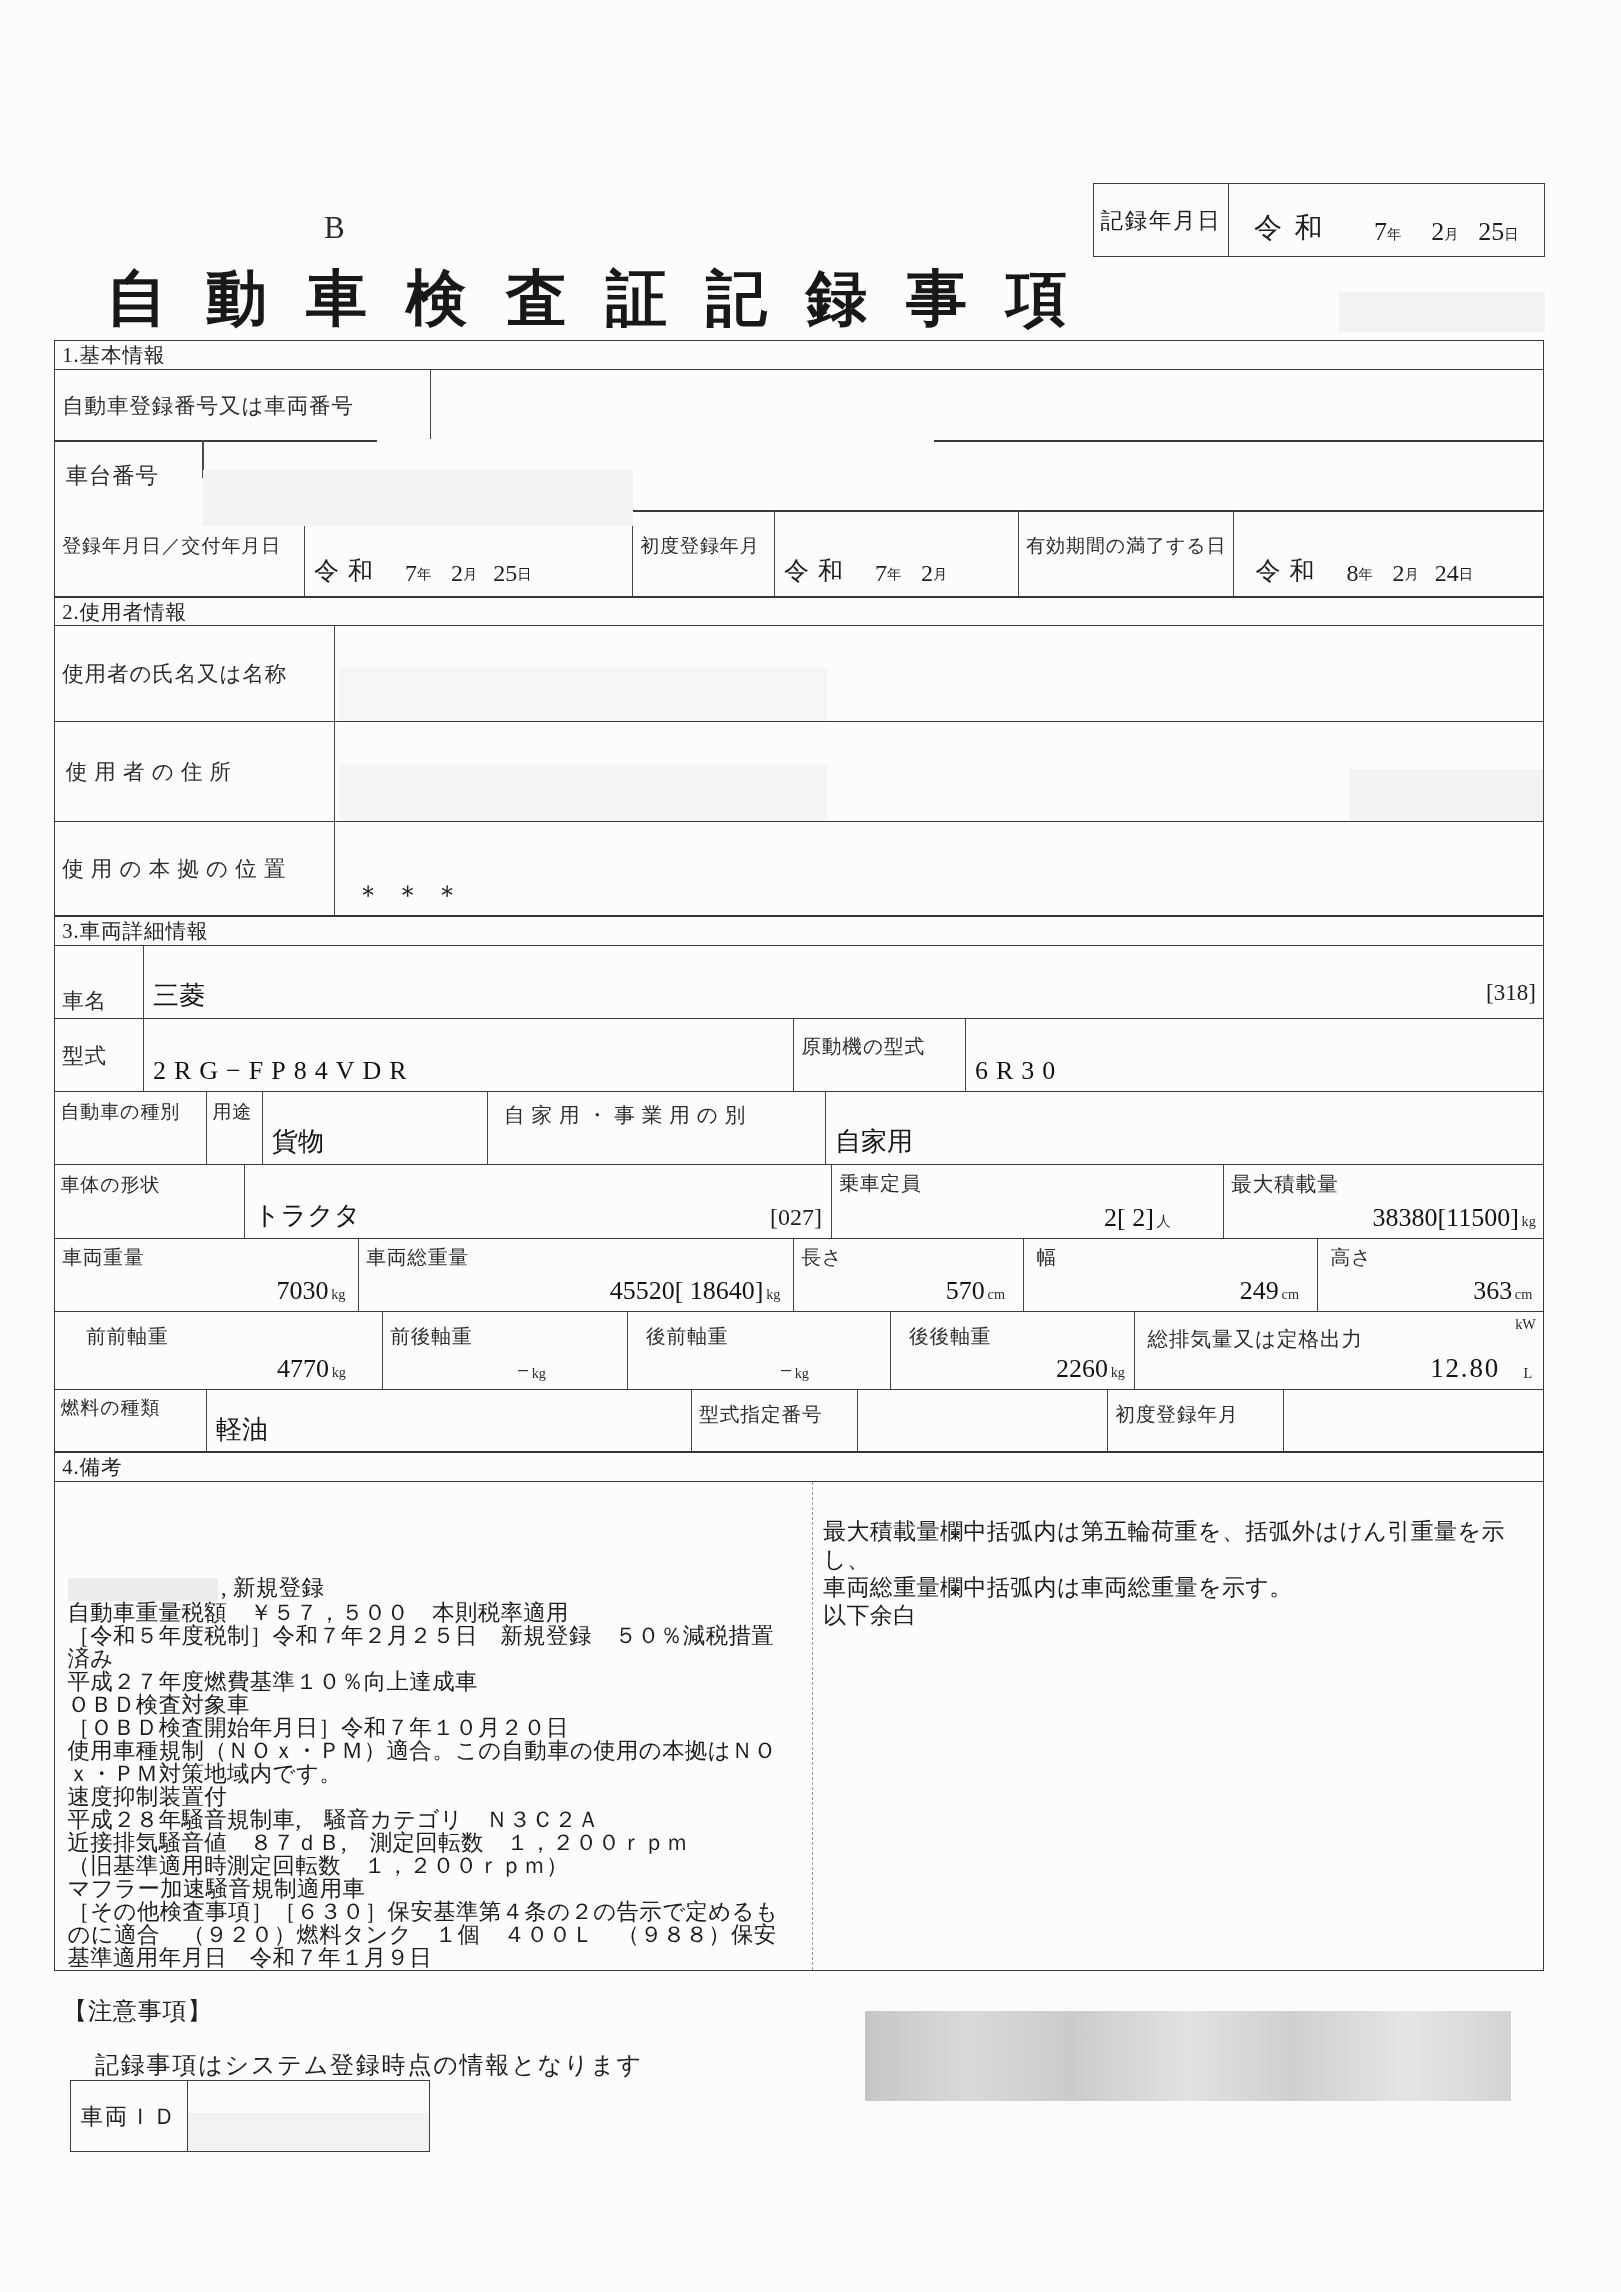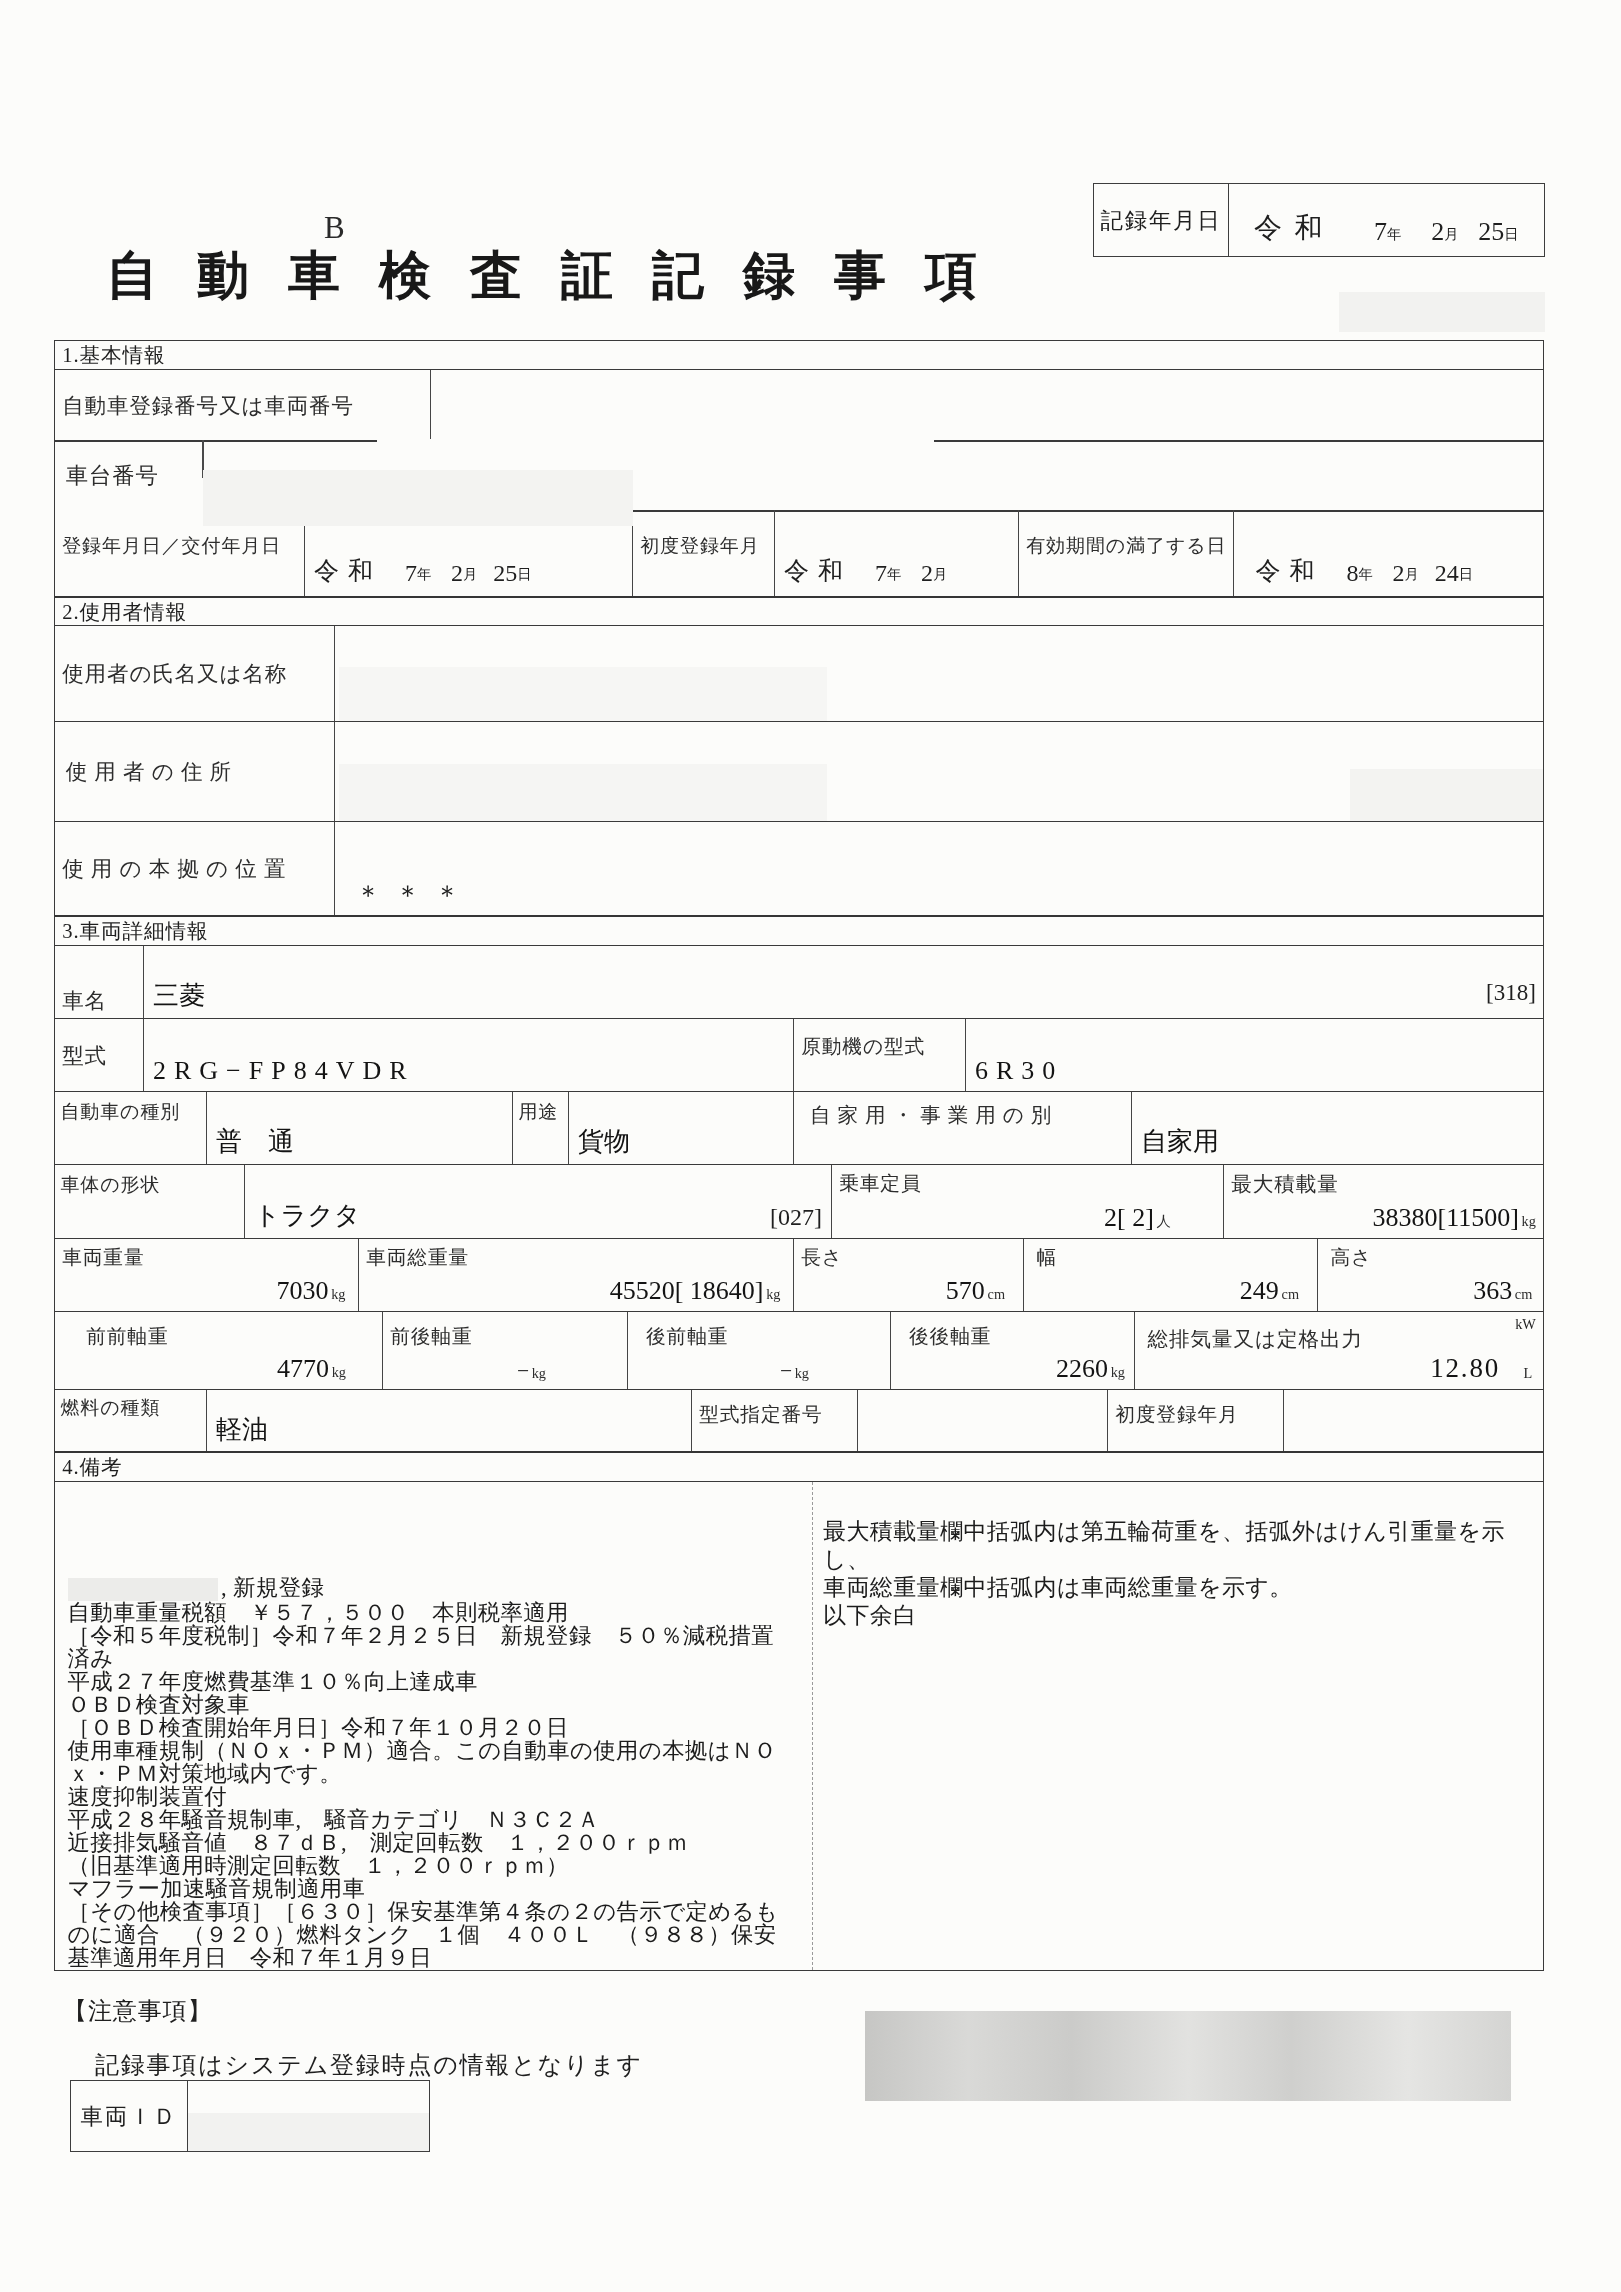--- a/index.html
+++ b/index.html
@@ -16,21 +16,21 @@
   .unit{font-size:14.3px;color:#2d2d2d;margin-left:2.7px;}
   
   .rd-box{left:1093px;top:183px;width:450px;height:72px;border:1.8px solid #3d3d3d;display:flex;}
   .rd-label{width:134px;border-right:1.8px solid #3d3d3d;display:flex;align-items:center;justify-content:center;font-size:22.4px;letter-spacing:1.8px;}
   .rd-value{flex:1;display:flex;align-items:flex-end;padding:0 16px 9px 25px;}
   .era{font-size:28px;letter-spacing:12.5px;}
   .dnum{font-size:26px;}
   .dunit{font-size:14.3px;align-self:flex-end;padding-bottom:2.7px;}
   
   .class-mark{left:324px;top:210px;font-size:31px;color:#2a2a2a;}
-  .doc-title{left:106px;top:241px;font-size:52px;letter-spacing:39px;font-weight:600;color:#181818;white-space:nowrap;}
+  .doc-title{left:106px;top:258px;font-size:61px;letter-spacing:39px;font-weight:600;color:#181818;white-space:nowrap;}
   .title-redact{left:1339px;top:292px;width:206px;height:40px;background:#f2f2f0;}
   
   .tbl{left:54px;top:340px;width:1488px;border:1.8px solid #3a3a3a;display:flex;flex-direction:column;background:transparent;}
   .row{position:relative;display:flex;border-top:1.8px solid #3a3a3a;}
   .row.no-top{border-top:none;}
   .sec-head{height:27px;border-top:2.7px solid #353535;border-bottom:0.9px solid transparent;display:flex;align-items:center;padding-left:7.2px;font-size:20.6px;letter-spacing:0.9px;position:relative;}
   .cell{position:relative;box-sizing:border-box;}
   .bl{border-left:1.8px solid #454545;}
   .cl{position:absolute;top:5.4px;left:7.2px;white-space:nowrap;}
   .cv-bl{position:absolute;bottom:5.4px;left:9px;white-space:nowrap;}
@@ -201,23 +201,20 @@
         <span class="lbl" style="position:absolute;top:14.3px;left:7.2px;font-size:19.7px;">原動機の型式</span>
       </div>
       <div class="cell bl" style="flex:1;">
         <span class="val cv-bl" style="letter-spacing:8px;">6R30</span>
       </div>
     </div>
 
     <div class="row" style="height:72px;">
       <div class="cell" style="width:151px;">
         <span class="lbl" style="position:absolute;top:7.2px;left:5.4px;font-size:19px;">自動車の種別</span>
-      </div>
-      <div class="cell bl" style="width:306px;">
-        <span class="val cv-bl">普　通</span>
       </div>
       <div class="cell bl" style="width:56px;">
         <span class="lbl" style="position:absolute;top:7.2px;left:5.4px;font-size:19px;">用途</span>
       </div>
       <div class="cell bl" style="width:225px;">
         <span class="val cv-bl">貨物</span>
       </div>
       <div class="cell bl" style="width:338px;">
         <span class="lbl" style="position:absolute;top:9px;left:16px;font-size:20.6px;">自 家 用 ・ 事 業 用 の 別</span>
       </div>

